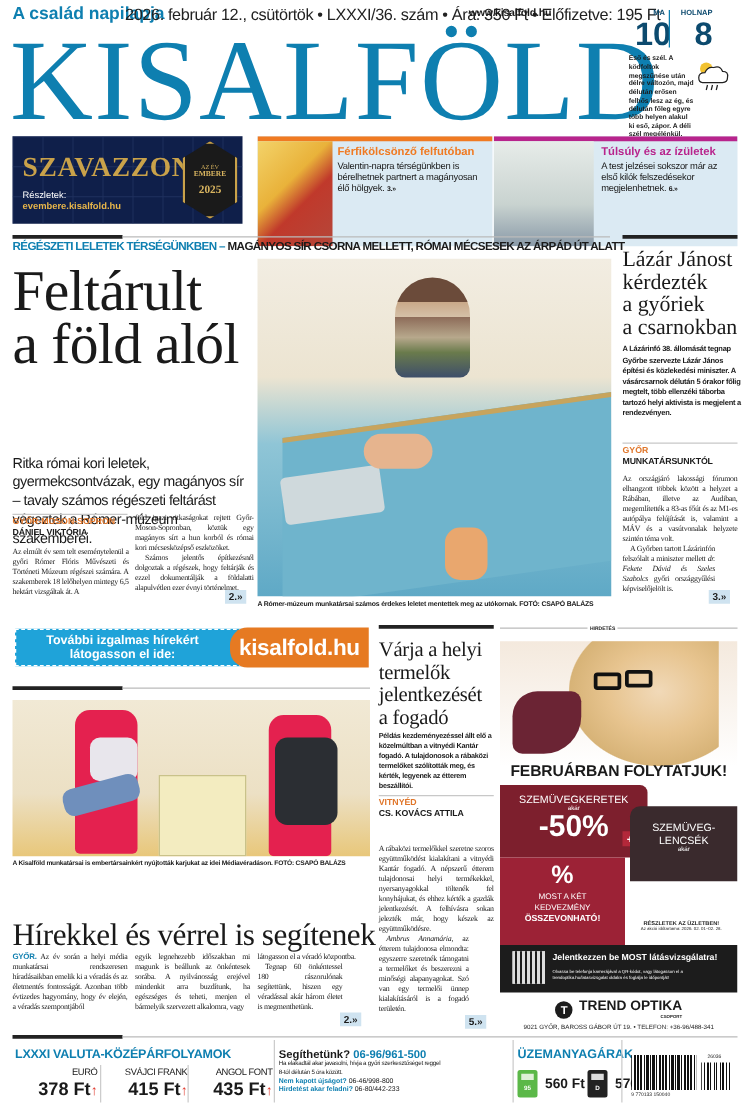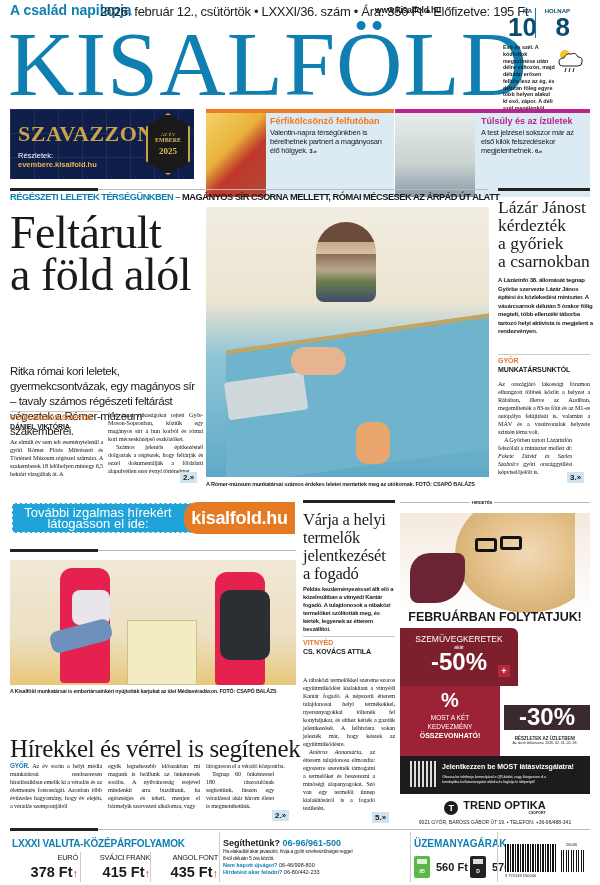--- a/index.html
+++ b/index.html
@@ -46,21 +46,21 @@
 .body{font-family:"Liberation Serif",serif;font-size:6.3px;line-height:8px;text-align:justify;letter-spacing:-0.2px}
 .body .lead-loc{color:#0e7fb0;font-weight:bold;font-family:"Liberation Sans",sans-serif}
 .pgref{display:inline-block;background:#cfe3f0;font-size:8px;font-weight:bold;padding:1px 3px;font-family:"Liberation Sans",sans-serif}
 .photo{overflow:hidden}
 .caption{font-size:5.5px;font-weight:bold;letter-spacing:-0.15px;white-space:nowrap}
 
 .side-h{left:498px;top:198px;width:100px;font-family:"Liberation Serif",serif;font-size:17.5px;line-height:18px}
 .side-deck{left:498px;top:276px;width:97px;font-size:6px;font-weight:bold;line-height:8.5px;letter-spacing:-0.2px}
 
 .banner{left:12px;top:503px;width:282px;height:30px;border:1px dashed #fff;background:#1fa3d9}
-.banner .bt{position:absolute;left:0;top:4px;width:170px;text-align:center;color:#fff;font-size:13px;font-weight:normal;line-height:10.5px}
+.banner .bt{position:absolute;left:0;top:4px;width:170px;text-align:center;color:#fff;font-size:10px;font-weight:bold;line-height:10.5px}
 .banner .bl{position:absolute;right:-2px;top:-2px;width:111px;height:32px;background:#e67a22;border-radius:14px 0 0 14px;color:#fff;font-size:18px;font-weight:bold;display:flex;align-items:center;justify-content:center;letter-spacing:-0.3px}
 
 .mid-h{left:303px;top:511px;width:96px;font-family:"Liberation Serif",serif;font-size:16.5px;line-height:18px;letter-spacing:-0.2px}
 .mid-deck{left:303px;top:585px;width:95px;font-size:5.8px;font-weight:bold;line-height:8px;letter-spacing:-0.2px}
 
 .ad{left:400px;top:505px;width:190px;height:325px;overflow:hidden;background:#fff}
 .ad-tag{left:470px;top:500px;font-size:4px;font-weight:bold;background:#fff;padding:0 2px}
 .ad-photo{position:absolute;left:0;top:8px;width:190px;height:100px;background:linear-gradient(180deg,#f4e9dd 0%,#fff 100%)}
 .ad-head{position:absolute;left:0;top:105px;width:190px;text-align:center;font-size:12.5px;font-weight:bold;letter-spacing:-0.1px}
 .ad-red{position:absolute;background:#7d1f2d;color:#fff;text-align:center}
@@ -248,22 +248,26 @@
     <div style="position:absolute;left:100px;top:23px;width:22px;height:14px;border:3px solid #111;border-radius:3px"></div>
     <div style="position:absolute;left:10px;top:40px;width:55px;height:50px;background:#6b2434;border-radius:20px 8px 30px 8px"></div>
   </div>
   <div class="ad-head">FEBRUÁRBAN FOLYTATJUK!</div>
   <div class="ad-red" style="left:0;top:123px;width:118px;height:58px;border-radius:0 6px 0 0">
     <div style="font-size:8.5px;margin-top:6px">SZEMÜVEGKERETEK</div>
     <div style="font-size:5px">akár</div>
     <div style="font-size:24px;font-weight:bold;line-height:1">-50%</div>
   </div>
   <div style="position:absolute;left:98px;top:160px;width:12px;height:12px;background:#b3283a;color:#fff;font-size:9px;text-align:center;line-height:12px;font-weight:bold">+</div>
-  <div class="ad-dark" style="left:104px;top:200px;width:86px;height:25px">
-    <div style="font-size:24px;font-weight:bold;line-height:1">-30%</div>
+  <div class="ad-dark" style="left:104px;top:140px;width:86px;height:60px;border-radius:8px 0 0 0">
+    <div style="font-size:8.5px;margin-top:12px;line-height:10px">
+        <div>SZEMÜVEG-</div>
+        <div>LENCSÉK</div>
+      </div>
+    <div style="font-size:5px">akár</div>
   </div>
   <div class="ad-red" style="left:0;top:181px;width:100px;height:70px;background:#9c2236">
     <div style="font-size:20px;font-weight:bold;line-height:1;margin-top:4px">%</div>
     <div style="font-size:6.5px;line-height:9px;margin-top:3px">MOST A KÉT</div>
     <div style="font-size:6.5px;line-height:9px">KEDVEZMÉNY</div>
     <div style="font-size:7px;line-height:9px;font-weight:bold">ÖSSZEVONHATÓ!</div>
   </div>
   <div style="position:absolute;left:100px;top:225px;width:90px;height:26px;text-align:center">
     <div style="font-size:4.5px;font-weight:bold;margin-top:6px">RÉSZLETEK AZ ÜZLETBEN!</div>
     <div style="font-size:3.5px">Az akció időtartama: 2026. 02. 01–02. 28.</div>

